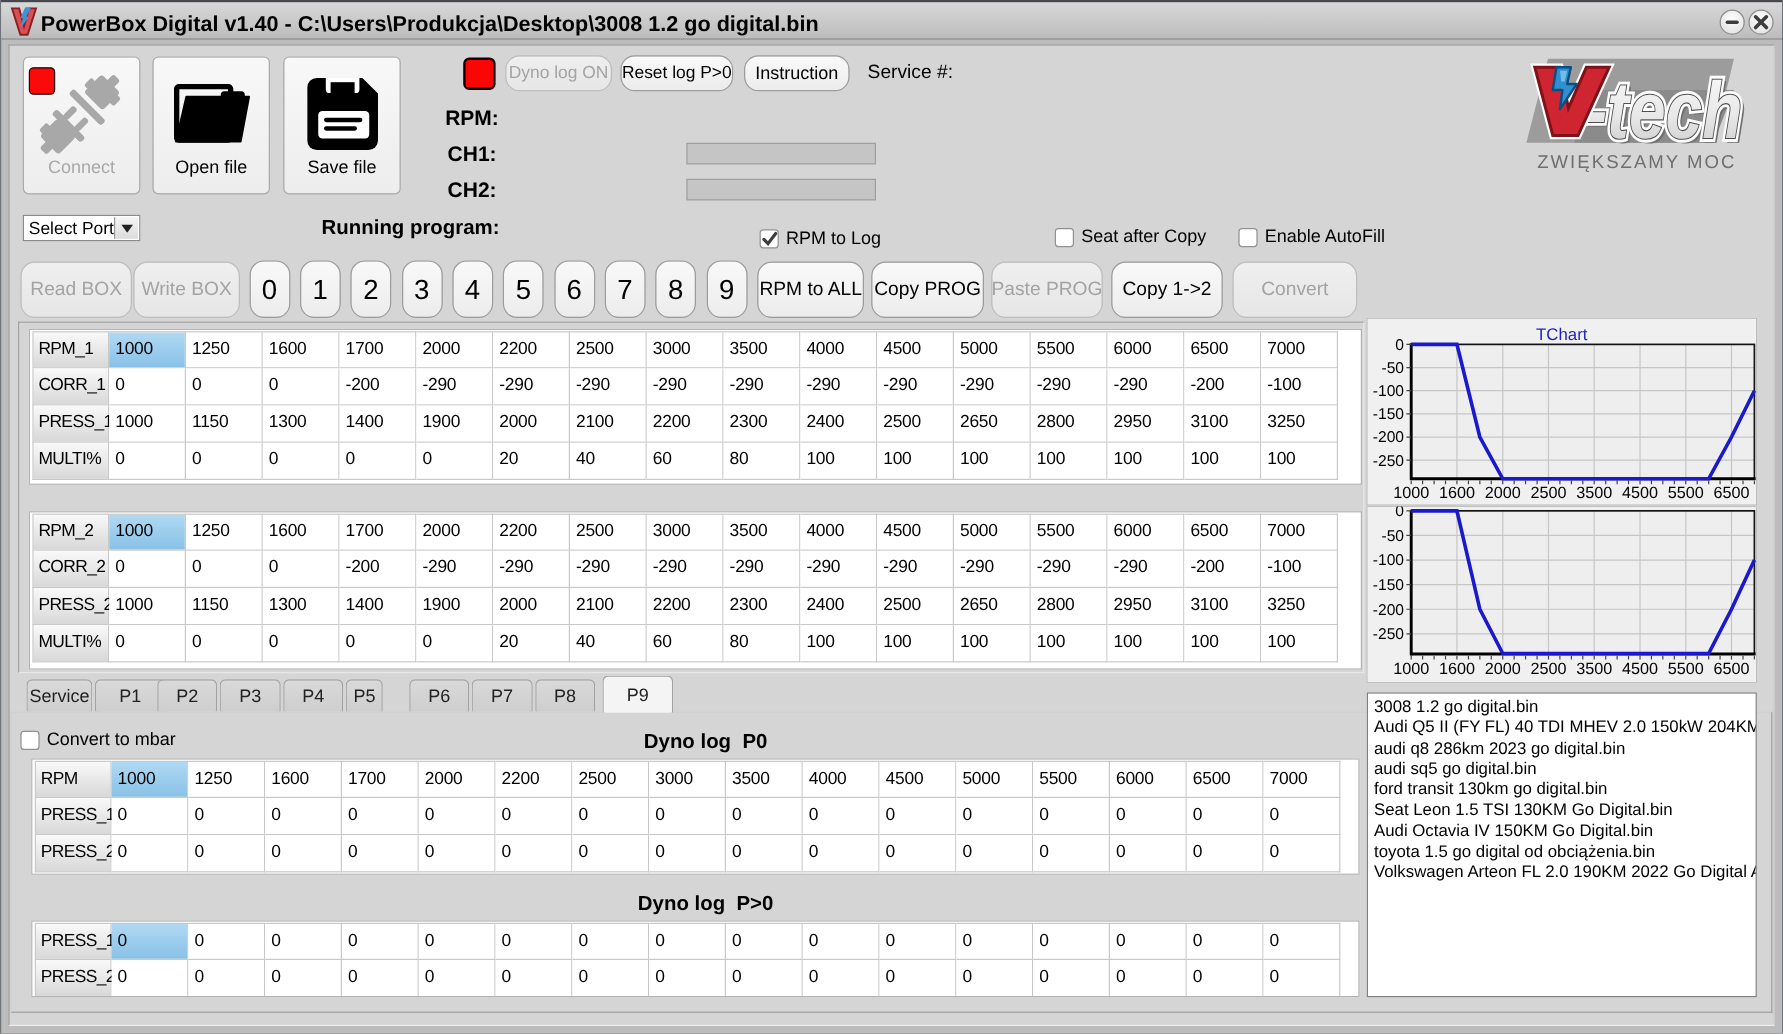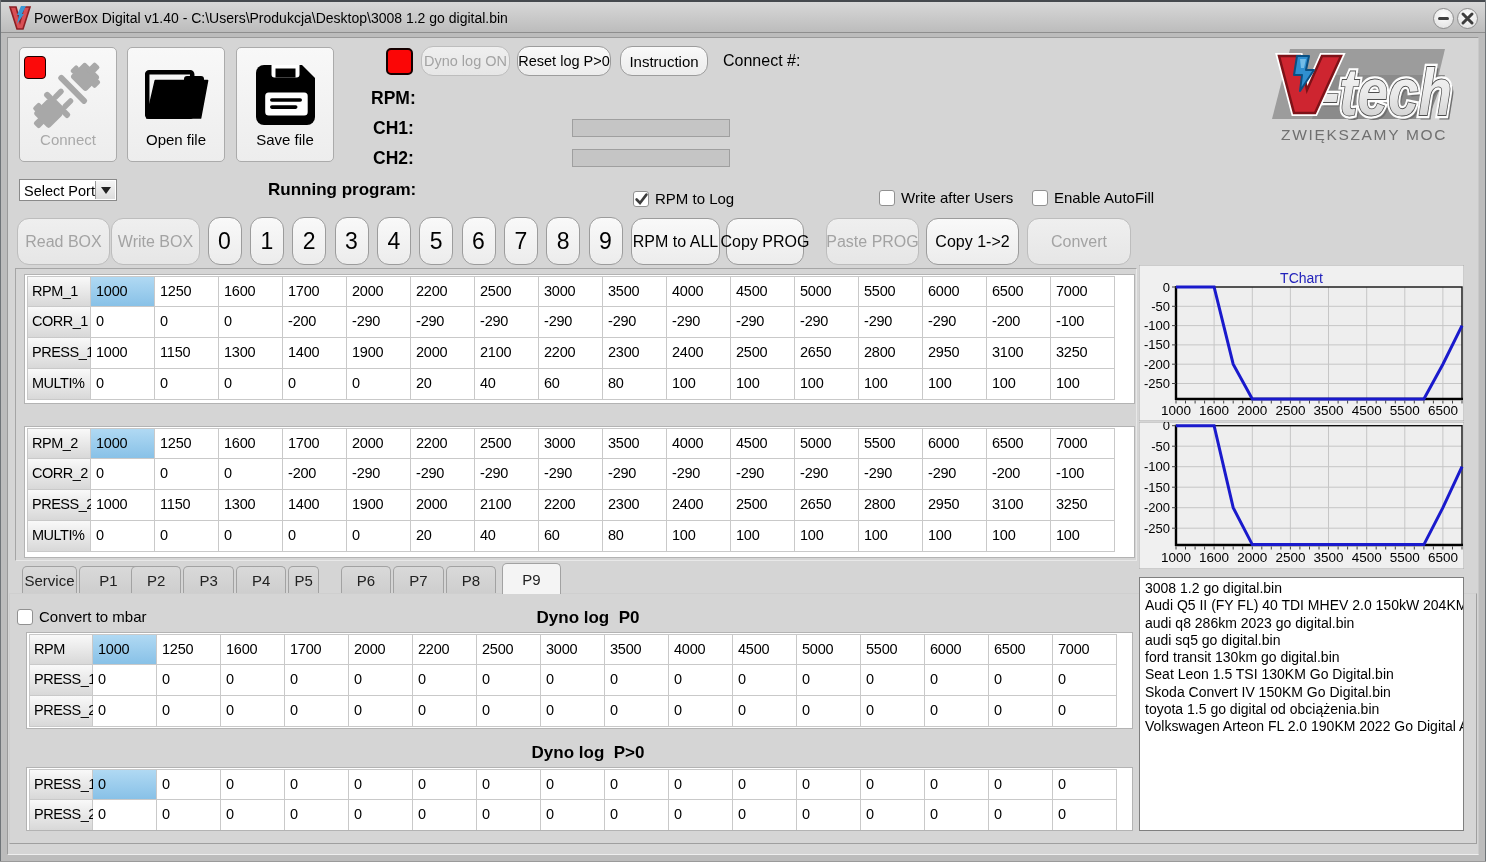--- a/index.html
+++ b/index.html
@@ -25,21 +25,21 @@
 <div class="abs" style="left:0;top:0;width:1486px;height:2px;background:#45494e"></div>
 <div class="abs" style="left:0;top:0;width:1px;height:862px;background:#6f7478"></div>
 <div class="abs" style="left:1485px;top:0;width:1px;height:862px;background:#6f7478"></div>
 <div class="abs" style="left:0;top:861px;width:1486px;height:1px;background:#9a9a9a"></div>
 <div class="titlebar"></div>
 
 <svg class="abs" style="left:8px;top:5px" width="24" height="26" viewBox="0 0 24 26">
 <path d="M2 2 L8 2 L12 17 L16 2 L22 2 L15 24 L9 24 Z" fill="#d94f55" stroke="#8c1f24" stroke-width="1.6"></path>
 <path d="M13 1 L18 1 L14 9 L16 9 L9 19 L11 10 L9 10 Z" fill="#3b97d3"></path>
 </svg>
-<div class="lbl" style="left:34px;top:10px;font-size:14px;font-weight:normal">PowerBox Digital v1.40 - C:\Users\Produkcja\Desktop\3008 1.2 go digital.bin</div>
+<div class="lbl" style="left:34px;top:10px;font-size:18px;font-weight:bold">PowerBox Digital v1.40 - C:\Users\Produkcja\Desktop\3008 1.2 go digital.bin</div>
 <div class="abs" style="left:1433px;top:8px;width:21px;height:21px;border-radius:50%;background:radial-gradient(circle at 50% 35%,#fdfdfd,#dedede);border:1px solid #8d8d8d"></div>
 <div class="abs" style="left:1438px;top:16.5px;width:11px;height:3.4px;background:#3d3d3d;border-radius:2px"></div>
 <div class="abs" style="left:1457px;top:8px;width:21px;height:21px;border-radius:50%;background:radial-gradient(circle at 50% 35%,#fdfdfd,#dedede);border:1px solid #8d8d8d"></div>
 <svg class="abs" style="left:1457px;top:8px" width="21" height="21" viewBox="0 0 21 21">
     <path d="M6 6 L15 15 M15 6 L6 15" stroke="#3d3d3d" stroke-width="3" stroke-linecap="round"></path>
   </svg>
 
 <div class="client"></div>
 <div class="bigbtn" style="left:19px;top:47px;width:98px;height:115px"></div>
 <div class="abs" style="left:24px;top:56px;width:22px;height:23px;background:#fb0a0a;border:1.6px solid #1a0000;border-radius:4px"></div>
@@ -73,21 +73,21 @@
 <rect x="19.5" y="3.5" width="20" height="9" fill="#000"></rect>
 <rect x="9.2" y="27.5" width="42.5" height="23" rx="3.5" fill="#fff"></rect>
 <rect x="14" y="33.2" width="32" height="3.6" rx="1.8" fill="#000"></rect>
 <rect x="14" y="40.3" width="27.5" height="3.6" rx="1.8" fill="#000"></rect>
 </svg>
 <div class="lbl" style="left:236px;top:131px;width:98px;text-align:center;font-size:15px">Save file</div>
 <div class="abs" style="left:386px;top:48px;width:27px;height:27px;background:#fb0606;border:2px solid #150000;border-radius:5px"></div>
 <div class="btn dis" style="left:421px;top:46px;width:89px;height:30px;font-size:14.5px">Dyno log ON</div>
 <div class="btn" style="left:517px;top:46px;width:94px;height:30px;font-size:14.5px">Reset log P&gt;0</div>
 <div class="btn" style="left:620px;top:46px;width:88px;height:30px;font-size:15px">Instruction</div>
-<div class="lbl" style="left:723px;top:52px;font-size:16px">Connect #:</div>
+<div class="lbl" style="left:723px;top:52px;font-size:16px">Service #:</div>
 <div class="lbl" style="left:371px;top:88px;font-size:17.5px;font-weight:600">RPM:</div>
 <div class="lbl" style="left:373px;top:118px;font-size:17.5px;font-weight:600">CH1:</div>
 <div class="lbl" style="left:373px;top:148px;font-size:17.5px;font-weight:600">CH2:</div>
 <div class="abs" style="left:572px;top:119px;width:158px;height:18px;background:#c5c5c5;border:1px solid #9f9f9f"></div>
 <div class="abs" style="left:572px;top:149px;width:158px;height:18px;background:#c5c5c5;border:1px solid #9f9f9f"></div>
 <div class="abs" style="left:19px;top:179px;width:98px;height:22px;background:#fff;border:1px solid #8a8a8a">
 <div style="position:absolute;left:4px;top:3px;font-size:14.5px">Select Port</div>
 <div style="position:absolute;right:1px;top:1px;width:20px;height:18px;background:linear-gradient(#f5f5f5,#dcdcdc);border-left:1px solid #9a9a9a;display:flex;align-items:center;justify-content:center">
 <svg width="10" height="7" viewBox="0 0 10 7">
         <path d="M0 0 h10 l-5 7 z" fill="#222"></path>
@@ -95,21 +95,21 @@
     </div>
   </div>
 <div class="lbl" style="left:268px;top:180px;font-size:17px;font-weight:700">Running program:</div>
 <div class="cbx" style="left:633px;top:191px">
     <svg width="15" height="15" viewBox="0 0 15 15" style="position:absolute;left:0;top:0">
       <path d="M2.6 7.5 L6 11 L12.4 2.6" stroke="#3c3c3c" stroke-width="2.6" fill="none" stroke-linecap="round"></path>
     </svg>
   </div>
 <div class="abs" style="left:655px;top:190px;font-size:15px;white-space:nowrap">RPM to Log</div>
 <div class="cbx" style="left:879px;top:190px"></div>
-<div class="abs" style="left:901px;top:189px;font-size:15px;white-space:nowrap">Write after Users</div>
+<div class="abs" style="left:901px;top:189px;font-size:15px;white-space:nowrap">Seat after Copy</div>
 <div class="cbx" style="left:1032px;top:190px"></div>
 <div class="abs" style="left:1054px;top:189px;font-size:15px;white-space:nowrap">Enable AutoFill</div>
 <svg class="abs" style="left:1264px;top:44px" width="195" height="110" viewBox="0 0 195 110">
 <polygon points="26,5 181,5 164,75 8,75" fill="#9c9c9c"></polygon>
 <polygon points="60,31 181,31 164,75 48,75" fill="#8b8b8b"></polygon>
 <defs>
       <linearGradient id="sg" x1="0" y1="0" x2="0" y2="1">
         <stop offset="0" stop-color="#fafafa"></stop>
         <stop offset="0.55" stop-color="#e8e8e8"></stop>
         <stop offset="1" stop-color="#c9c9c9"></stop>
@@ -132,21 +132,21 @@
 <div class="btn" style="left:249.8px;top:217px;width:34px;height:48px;font-size:23px">1</div>
 <div class="btn" style="left:292.2px;top:217px;width:34px;height:48px;font-size:23px">2</div>
 <div class="btn" style="left:334.5px;top:217px;width:34px;height:48px;font-size:23px">3</div>
 <div class="btn" style="left:376.8px;top:217px;width:34px;height:48px;font-size:23px">4</div>
 <div class="btn" style="left:419.1px;top:217px;width:34px;height:48px;font-size:23px">5</div>
 <div class="btn" style="left:461.5px;top:217px;width:34px;height:48px;font-size:23px">6</div>
 <div class="btn" style="left:503.8px;top:217px;width:34px;height:48px;font-size:23px">7</div>
 <div class="btn" style="left:546.1px;top:217px;width:34px;height:48px;font-size:23px">8</div>
 <div class="btn" style="left:588.5px;top:217px;width:34px;height:48px;font-size:23px">9</div>
 <div class="btn" style="left:631px;top:218px;width:89px;height:47px;font-size:16px">RPM to ALL</div>
-<div class="btn" style="left:726px;top:218px;width:78px;height:47px;font-size:16px">Copy PROG</div>
+<div class="btn" style="left:726px;top:218px;width:94px;height:47px;font-size:16px">Copy PROG</div>
 <div class="btn dis" style="left:826px;top:218px;width:93px;height:47px;font-size:16px">Paste PROG</div>
 <div class="btn" style="left:926px;top:218px;width:93px;height:47px;font-size:16px">Copy 1-&gt;2</div>
 <div class="btn dis" style="left:1027px;top:218px;width:104px;height:47px;font-size:16px">Convert</div>
 <div class="abs" style="left:15px;top:268px;width:1122px;height:293px;border:1px solid #a5a5a5;border-bottom-color:#e8e8e8;border-right-color:#e8e8e8"></div>
 <div class="gridp" style="left:24px;top:274px;width:1111px;height:130px">
     <div class="grow" style="left:2px;top:1px;height:31px"><div class="gh" style="width:64px">RPM_1</div><div class="gc sel" style="width:64px">1000</div><div class="gc" style="width:64px">1250</div><div class="gc" style="width:64px">1600</div><div class="gc" style="width:64px">1700</div><div class="gc" style="width:64px">2000</div><div class="gc" style="width:64px">2200</div><div class="gc" style="width:64px">2500</div><div class="gc" style="width:64px">3000</div><div class="gc" style="width:64px">3500</div><div class="gc" style="width:64px">4000</div><div class="gc" style="width:64px">4500</div><div class="gc" style="width:64px">5000</div><div class="gc" style="width:64px">5500</div><div class="gc" style="width:64px">6000</div><div class="gc" style="width:64px">6500</div><div class="gc" style="width:64px">7000</div></div>
     <div class="grow" style="left:2px;top:32px;height:31px"><div class="gh" style="width:64px">CORR_1</div><div class="gc" style="width:64px">0</div><div class="gc" style="width:64px">0</div><div class="gc" style="width:64px">0</div><div class="gc" style="width:64px">-200</div><div class="gc" style="width:64px">-290</div><div class="gc" style="width:64px">-290</div><div class="gc" style="width:64px">-290</div><div class="gc" style="width:64px">-290</div><div class="gc" style="width:64px">-290</div><div class="gc" style="width:64px">-290</div><div class="gc" style="width:64px">-290</div><div class="gc" style="width:64px">-290</div><div class="gc" style="width:64px">-290</div><div class="gc" style="width:64px">-290</div><div class="gc" style="width:64px">-200</div><div class="gc" style="width:64px">-100</div></div>
     <div class="grow" style="left:2px;top:63px;height:31px"><div class="gh" style="width:64px">PRESS_1</div><div class="gc" style="width:64px">1000</div><div class="gc" style="width:64px">1150</div><div class="gc" style="width:64px">1300</div><div class="gc" style="width:64px">1400</div><div class="gc" style="width:64px">1900</div><div class="gc" style="width:64px">2000</div><div class="gc" style="width:64px">2100</div><div class="gc" style="width:64px">2200</div><div class="gc" style="width:64px">2300</div><div class="gc" style="width:64px">2400</div><div class="gc" style="width:64px">2500</div><div class="gc" style="width:64px">2650</div><div class="gc" style="width:64px">2800</div><div class="gc" style="width:64px">2950</div><div class="gc" style="width:64px">3100</div><div class="gc" style="width:64px">3250</div></div>
     <div class="grow" style="left:2px;top:94px;height:31px"><div class="gh" style="width:64px">MULTI%</div><div class="gc" style="width:64px">0</div><div class="gc" style="width:64px">0</div><div class="gc" style="width:64px">0</div><div class="gc" style="width:64px">0</div><div class="gc" style="width:64px">0</div><div class="gc" style="width:64px">20</div><div class="gc" style="width:64px">40</div><div class="gc" style="width:64px">60</div><div class="gc" style="width:64px">80</div><div class="gc" style="width:64px">100</div><div class="gc" style="width:64px">100</div><div class="gc" style="width:64px">100</div><div class="gc" style="width:64px">100</div><div class="gc" style="width:64px">100</div><div class="gc" style="width:64px">100</div><div class="gc" style="width:64px">100</div></div>
   </div>
@@ -323,15 +323,15 @@
     <text x="303.9" y="140" text-anchor="middle" font-size="13.5" fill="#000">6500</text>
     <polyline points="37.0,3.7 56.1,3.7 75.1,3.7 94.2,85.7 113.3,122.6 132.3,122.6 151.4,122.6 170.5,122.6 189.5,122.6 208.6,122.6 227.7,122.6 246.7,122.6 265.8,122.6 284.9,122.6 303.9,85.7 323.0,44.7" fill="none" stroke="#1a1acc" stroke-width="3" stroke-linejoin="miter"></polyline>
   </svg>
 <div class="abs" style="left:1139px;top:577px;width:325px;height:254px;background:#fff;border:1px solid #7f7f7f;overflow:hidden;padding:2px 0 0 5px">
 <div style="font-size:14px;line-height:17.3px;white-space:nowrap">3008 1.2 go digital.bin</div>
 <div style="font-size:14px;line-height:17.3px;white-space:nowrap">Audi Q5 II (FY FL) 40 TDI MHEV 2.0 150kW 204KM (</div>
 <div style="font-size:14px;line-height:17.3px;white-space:nowrap">audi q8 286km 2023 go digital.bin</div>
 <div style="font-size:14px;line-height:17.3px;white-space:nowrap">audi sq5 go digital.bin</div>
 <div style="font-size:14px;line-height:17.3px;white-space:nowrap">ford transit 130km go digital.bin</div>
 <div style="font-size:14px;line-height:17.3px;white-space:nowrap">Seat Leon 1.5 TSI 130KM Go Digital.bin</div>
-<div style="font-size:14px;line-height:17.3px;white-space:nowrap">Skoda Convert IV 150KM Go Digital.bin</div>
+<div style="font-size:14px;line-height:17.3px;white-space:nowrap">Audi Octavia IV 150KM Go Digital.bin</div>
 <div style="font-size:14px;line-height:17.3px;white-space:nowrap">toyota 1.5 go digital od obciążenia.bin</div>
 <div style="font-size:14px;line-height:17.3px;white-space:nowrap">Volkswagen Arteon FL 2.0 190KM 2022 Go Digital Au</div>
 </div>
 </body></html>

